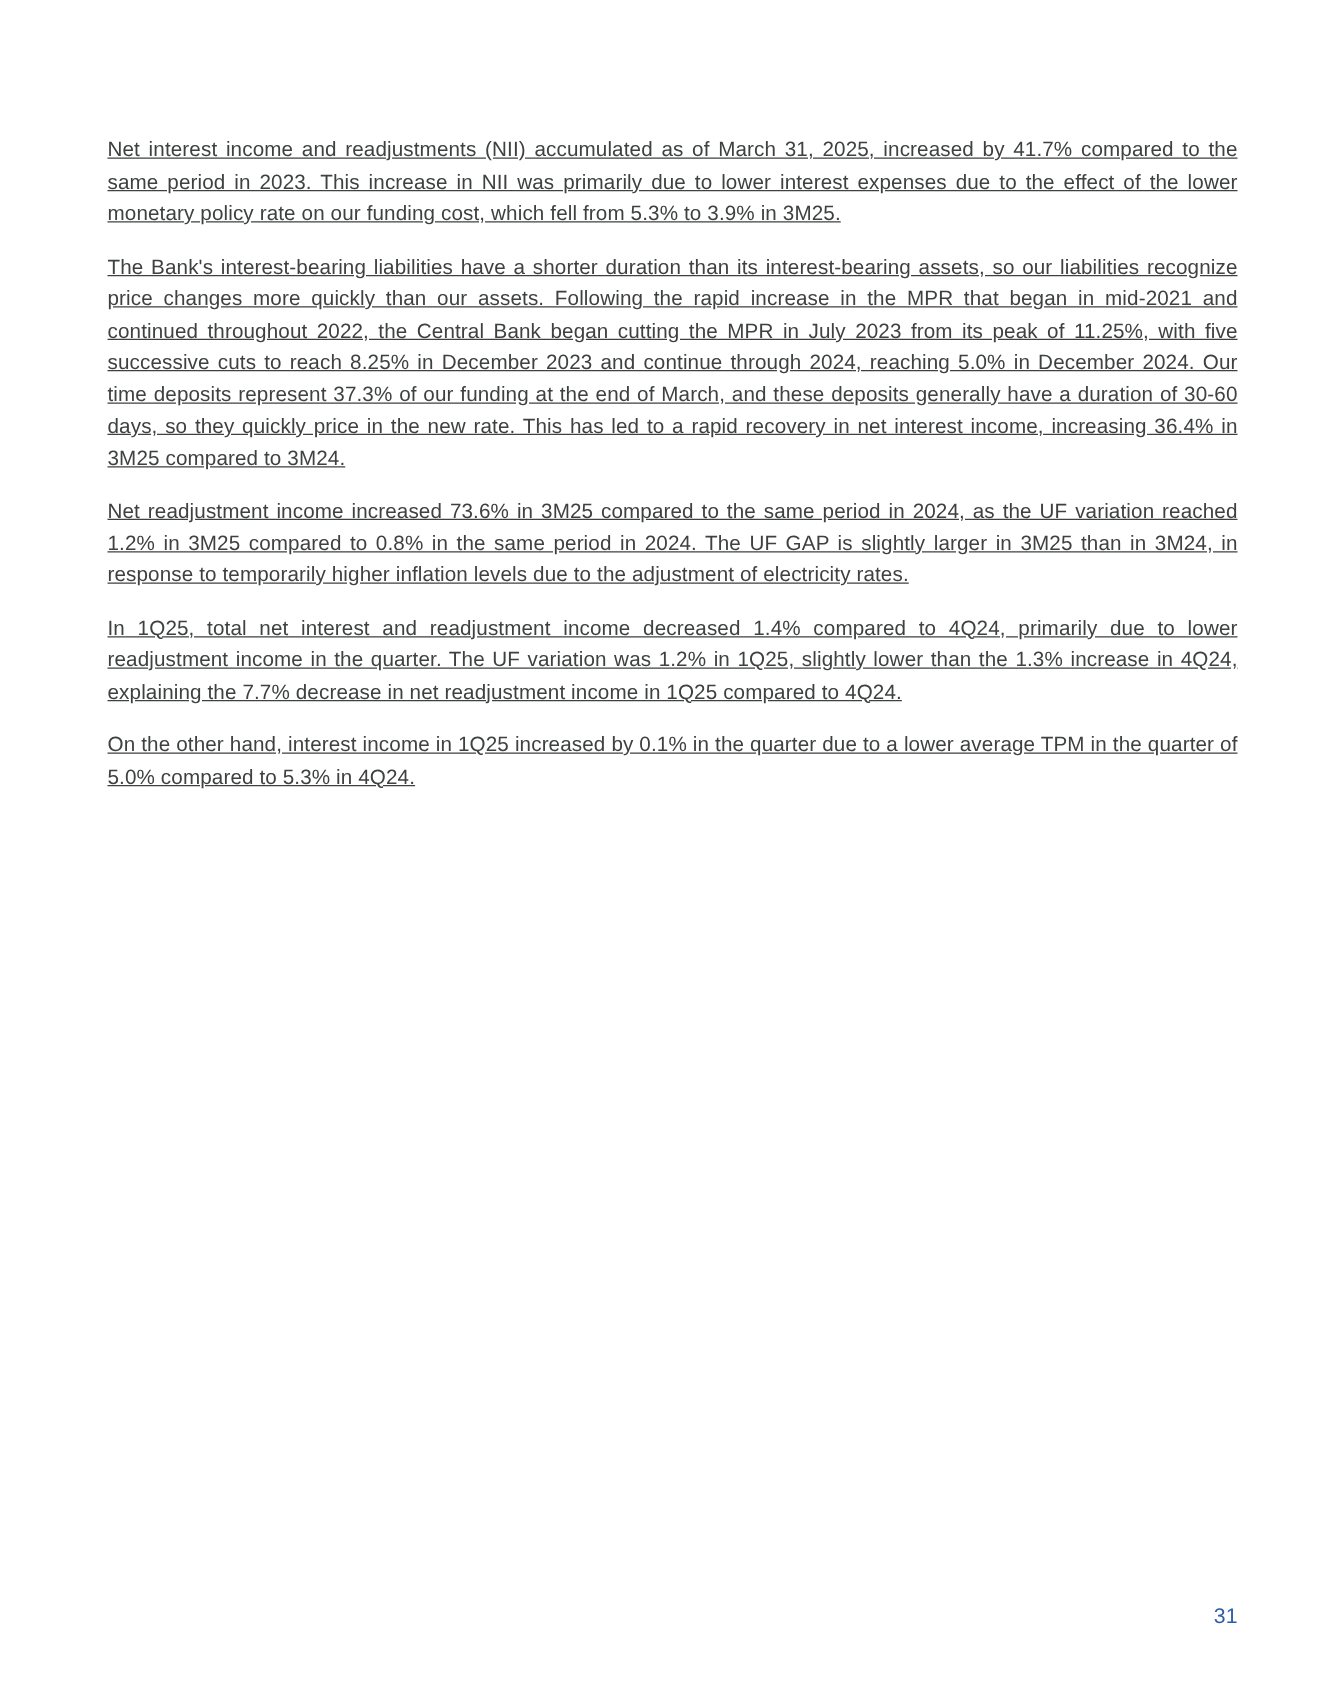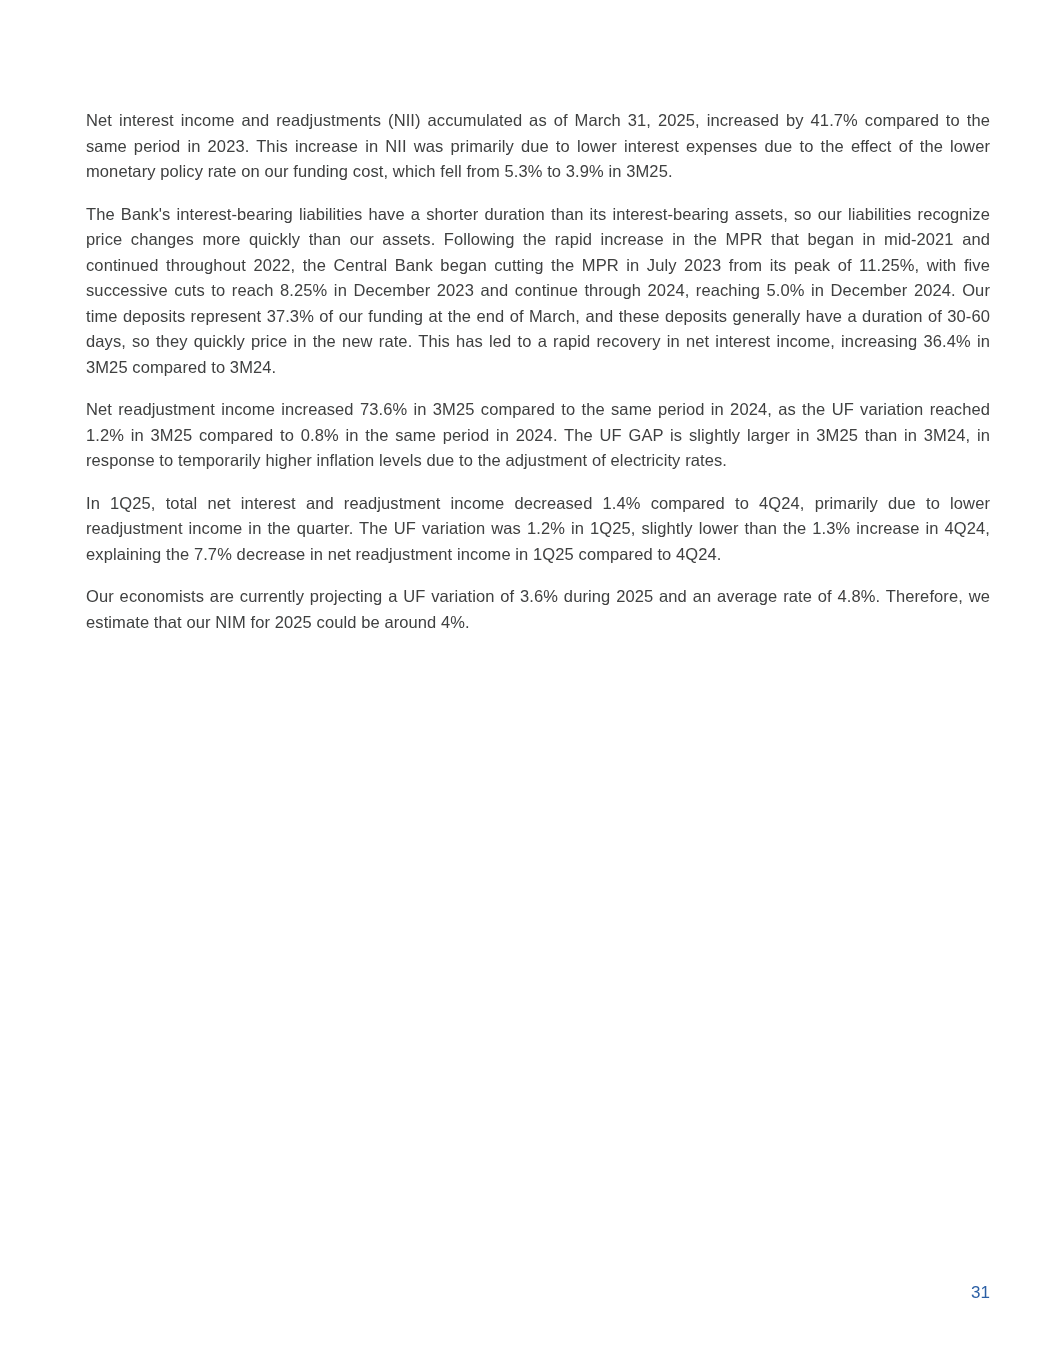--- a/index.html
+++ b/index.html
@@ -29,20 +29,21 @@
   }
   .content p {
     margin: 0 0 17px 0;
     font-size: 16.5px;
     line-height: 25.5px;
     text-align: justify;
     text-justify: inter-word;
     color: #3f4040;
     font-weight: 400;
     letter-spacing: 0.1px;
+    text-decoration: underline;
   }
   .page-number {
     position: absolute;
     right: 65px;
     bottom: 62px;
     font-size: 17px;
     color: #2b5fa5;
     font-weight: 400;
     text-align: center;
   }
@@ -50,18 +51,18 @@
 </head>
 <body>
 
 <div class="page">
 
   <div class="content">
     <p>Net interest income and readjustments (NII) accumulated as of March 31, 2025, increased by 41.7% compared to the same period in 2023. This increase in NII was primarily due to lower interest expenses due to the effect of the lower monetary policy rate on our funding cost, which fell from 5.3% to 3.9% in 3M25.</p>
     <p>The Bank's interest-bearing liabilities have a shorter duration than its interest-bearing assets, so our liabilities recognize price changes more quickly than our assets. Following the rapid increase in the MPR that began in mid-2021 and continued throughout 2022, the Central Bank began cutting the MPR in July 2023 from its peak of 11.25%, with five successive cuts to reach 8.25% in December 2023 and continue through 2024, reaching 5.0% in December 2024. Our time deposits represent 37.3% of our funding at the end of March, and these deposits generally have a duration of 30-60 days, so they quickly price in the new rate. This has led to a rapid recovery in net interest income, increasing 36.4% in 3M25 compared to 3M24.</p>
     <p>Net readjustment income increased 73.6% in 3M25 compared to the same period in 2024, as the UF variation reached 1.2% in 3M25 compared to 0.8% in the same period in 2024. The UF GAP is slightly larger in 3M25 than in 3M24, in response to temporarily higher inflation levels due to the adjustment of electricity rates.</p>
     <p>In 1Q25, total net interest and readjustment income decreased 1.4% compared to 4Q24, primarily due to lower readjustment income in the quarter. The UF variation was 1.2% in 1Q25, slightly lower than the 1.3% increase in 4Q24, explaining the 7.7% decrease in net readjustment income in 1Q25 compared to 4Q24.</p>
-    <p>Our economists are currently projecting a UF variation of 3.6% during 2025 and an average rate of 4.8%. Therefore, we estimate that our NIM for 2025 could be around 4%.</p>
+    <p>On the other hand, interest income in 1Q25 increased by 0.1% in the quarter due to a lower average TPM in the quarter of 5.0% compared to 5.3% in 4Q24.</p>
   </div>
 
   <div class="page-number">31</div>
 
 </div>
 
 </body></html>

